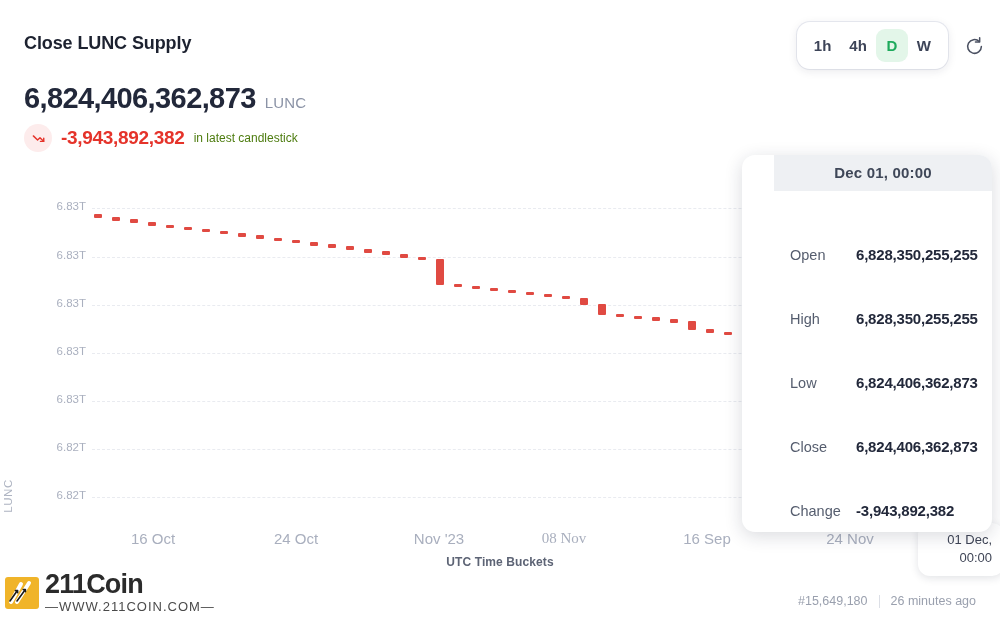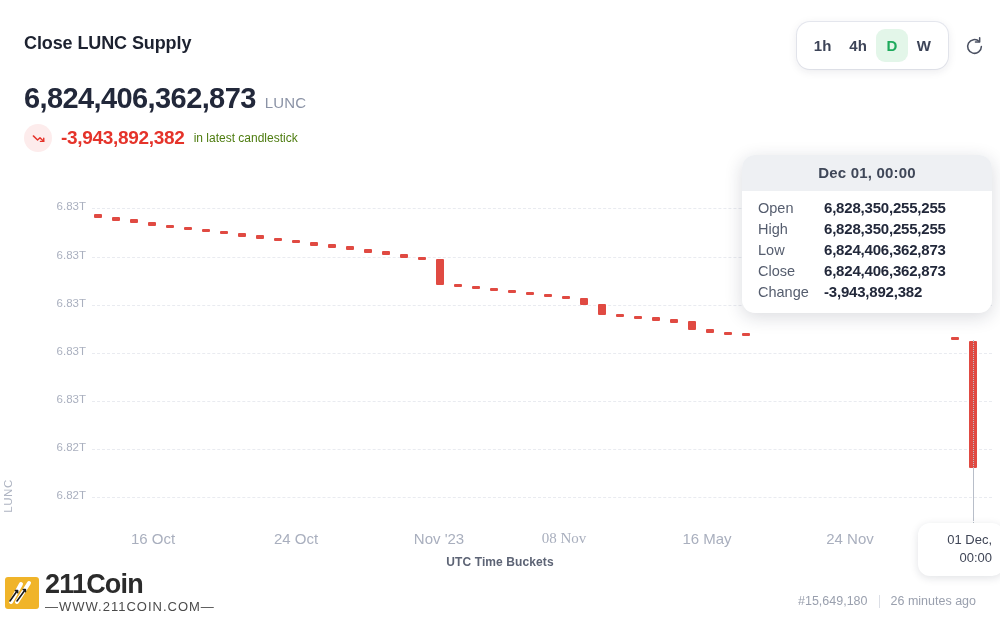--- a/index.html
+++ b/index.html
@@ -116,28 +116,29 @@
     font-size: 13px; color: #3f4556; line-height: 1.35;
     width: 86px;
   }
 
   
   .tooltip {
     position: absolute; left: 742px; top: 155px; width: 250px;
     background: #ffffff; border-radius: 13px;
     box-shadow: 0 4px 18px rgba(25,32,56,.16);
     overflow: hidden;
+    padding-left: 32px;
   }
   .tooltip-head {
     background: #eef0f3; text-align: center;
     padding: 9px 0 10px 0;
     font-size: 15px; font-weight: 700; color: #3f4758; letter-spacing: .2px;
   }
   .tooltip-body { padding: 8px 16px 13px 16px; }
-  .trow { display: flex; align-items: baseline; margin-bottom: 4px; }
+  .trow { display: flex; align-items: baseline; margin-bottom: 4px; margin-top: 47px; }
   .trow:last-child { margin-bottom: 0; }
   .tkey { width: 66px; flex: none; font-size: 14.5px; color: #555d6e; }
   .tval { font-size: 15px; font-weight: 700; color: #22283a; letter-spacing: -0.2px; }
 
   
   .footer {
     position: absolute; right: 24px; bottom: 12px;
     display: flex; align-items: center; gap: 11px;
     font-size: 12.5px; color: #9aa0ae;
   }
@@ -254,21 +255,21 @@
         <div class="candle" style="left: 742px; top: 172.829px; width: 8px; height: 3px; background: rgb(224, 74, 66);"></div>
         <div class="candle" style="left: 951px; top: 177.318px; width: 8px; height: 3px; background: rgb(224, 74, 66);"></div>
         <div class="candle" style="left: 969px; top: 181.485px; width: 8px; height: 126.312px; background: rgb(224, 74, 66);"></div>
         <div class="crosshair-line" style="left: 973px; top: 307.797px; height: 57.2029px;"></div>
       </div>
     <div id="xtick-layer">
         <div class="xtick" style="left: 153px;">16 Oct</div>
         <div class="xtick" style="left: 296px;">24 Oct</div>
         <div class="xtick" style="left: 439px;">Nov '23</div>
         <div class="xtick" style="left: 564px; font-family: Liberation Serif, serif;">08 Nov</div>
-        <div class="xtick" style="left: 707px;">16 May</div>
+        <div class="xtick" style="left: 707px;">16 Sep</div>
         <div class="xtick" style="left: 850px;">24 Nov</div>
       </div>
     <div class="crosshair-line" style="left:973px; top:180px; height:180px;"></div>
     <div class="x-axis-title">UTC Time Buckets</div>
   </div>
 
   <div class="cross-xlabel">
     <div>01 Dec,</div>
     <div>00:00</div>
   </div>

